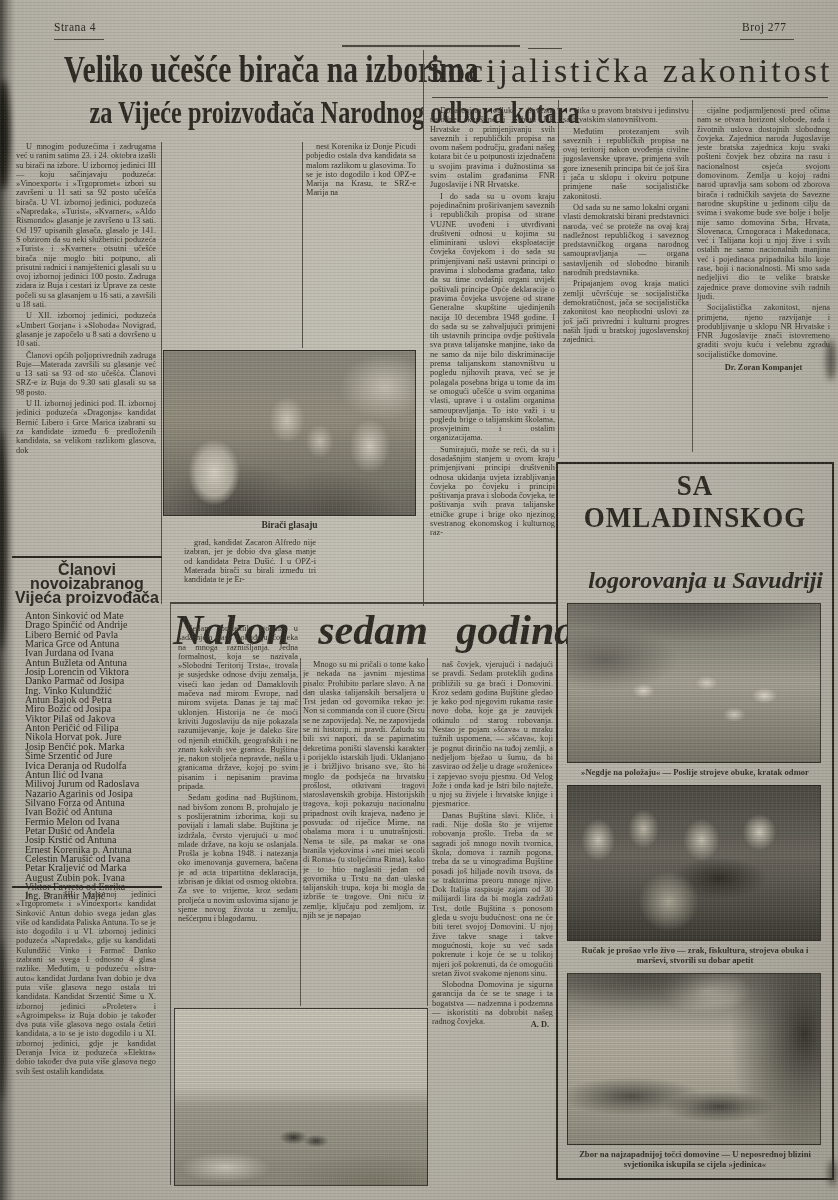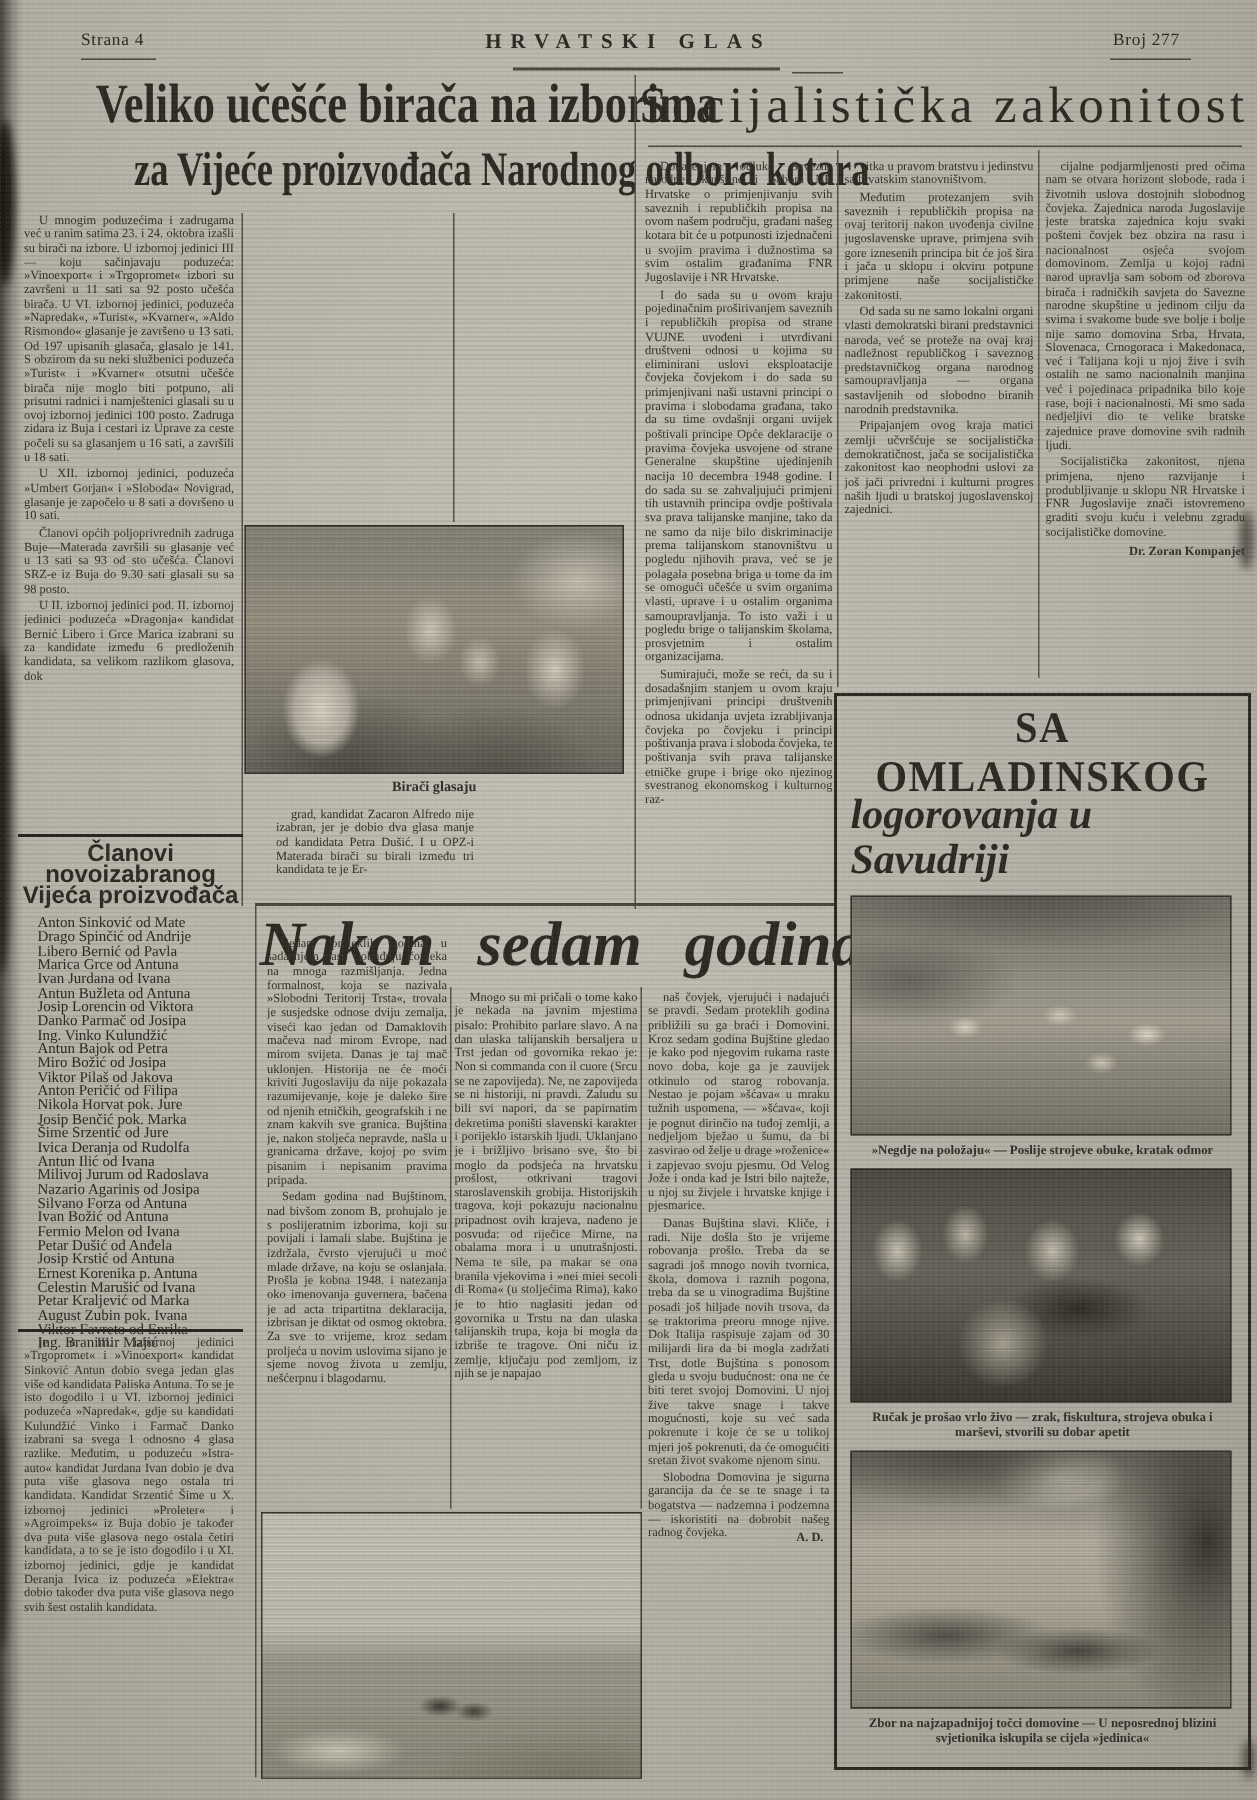--- a/index.html
+++ b/index.html
@@ -50,21 +50,21 @@
   .c-b1  {left:166px;top:142px;width:134px;height:64px;}
   .c-c1  {left:306px;top:142px;width:110px;height:78px;}
   .c-b2  {left:184px;top:538px;width:132px;height:64px;}
   .c-c2  {left:304px;top:538px;width:112px;height:64px;}
   .c-s1  {left:430px;top:106px;width:125px;height:492px;}
   .c-s2  {left:563px;top:106px;width:126px;height:350px;}
   .c-s3  {left:697px;top:106px;width:133px;height:348px;}
   .c-n1  {left:178px;top:624px;width:120px;height:345px;}
   .c-n2  {left:303px;top:660px;width:122px;height:345px;}
   .c-n3  {left:432px;top:660px;width:121px;height:500px;}
-  .byline{text-align:right;font-weight:bold;text-indent:0 !important;margin-top:4px !important;}
+  .byline{text-align:center;font-weight:bold;text-indent:0 !important;margin-top:4px !important;}
   .signature{text-align:right;font-weight:bold;margin-top:-9px;padding-right:4px;}
   
   .vr{width:1px;background:#56524a;}
   .vr1{left:161px;top:142px;height:462px;}
   .vr2{left:302px;top:142px;height:206px;}
   .vrd{left:423px;top:50px;height:556px;}
   .vrs1{left:558px;top:100px;height:358px;}
   .vrs2{left:692px;top:100px;height:352px;}
   .vrn0{left:170px;top:604px;height:581px;}
   .vrn1{left:300px;top:658px;height:348px;}
@@ -119,21 +119,21 @@
     radial-gradient(ellipse 90px 24px at 25% 72%, #56534b, rgba(0,0,0,0) 80%),
     radial-gradient(ellipse 70px 20px at 60% 78%, #4c4942, rgba(0,0,0,0) 80%),
     linear-gradient(180deg, #6e6a61 0%, #b3ae9f 35%, #aca797 60%, #8f8b7d 100%);}
   .caption{font-weight:bold;font-size:8.6px;line-height:10.5px;text-align:center;color:#35312a;}
   .cap-voters{left:163px;top:520px;width:253px;font-size:9.5px;}
   
   .camp{left:556px;top:462px;width:278px;height:718px;border:2.5px solid #2b2721;
     box-sizing:border-box;padding:5px 9px;background:rgba(0,0,0,0.012);}
   .camp .t1{font-weight:bold;font-size:27px;letter-spacing:1px;text-align:center;line-height:30px;
     transform:scaleY(1.08);transform-origin:top center;}
-  .camp .t2{font-style:italic;font-weight:600;font-size:28px;text-align:left;line-height:30px;margin-bottom:8px;}
+  .camp .t2{font-style:italic;font-weight:600;font-size:24px;text-align:right;line-height:30px;margin-bottom:8px;margin-top:36px;}
   .camp .caption{margin:4px 6px 7px 6px;}
   
   .edge-left{left:0;top:0;width:15px;height:1200px;
     background:linear-gradient(90deg, rgba(32,30,26,.75), rgba(32,30,26,.25) 55%, rgba(32,30,26,0));}
   .blob{border-radius:50%;filter:blur(3px);background:#17150f;}
   .blob-tl{left:-4px;top:80px;width:14px;height:110px;opacity:.9;}
   .blob-ml{left:-5px;top:430px;width:12px;height:220px;opacity:.75;}
   .blob-bl{left:-4px;top:940px;width:10px;height:160px;opacity:.6;}
   .mark-r1{left:826px;top:340px;width:10px;height:40px;opacity:.55;}
   .mark-r2{left:828px;top:1160px;width:9px;height:26px;opacity:.5;}
@@ -144,21 +144,20 @@
 <div id="page">
 
   <div class="abs edge-left"></div>
   <div class="abs blob blob-tl"></div>
   <div class="abs blob blob-ml"></div>
   <div class="abs blob blob-bl"></div>
   <div class="abs blob mark-r1"></div>
   <div class="abs blob mark-r2"></div>
 
   <div class="abs page-no">Strana 4</div>
-  <div class="abs mast-title">HRVATSKI GLAS</div>
   <div class="abs issue-no">Broj 277</div>
   <div class="abs rule r-strana"></div>
   <div class="abs rule r-mast"></div>
   <div class="abs rule r-mast2"></div>
   <div class="abs rule r-broj"></div>
 
   <div class="abs elec-h1">
     <span>Veliko učešće birača na izborima</span>
   </div>
   <div class="abs elec-h2">
@@ -221,20 +220,23 @@
         <div class="name-line">August Zubin pok. Ivana</div>
         <div class="name-line">Viktor Favreto od Enrika</div>
         <div class="name-line">Ing. Branimir Majić</div>
       </div>
   </div>
 
   <div class="abs textcol c-a2">
     <p>je u III. izbornoj jedinici »Trgopromet« i »Vinoexport« kandidat Sinković Antun dobio svega jedan glas više od kandidata Paliska Antuna. To se je isto dogodilo i u VI. izbornoj jedinici poduzeća »Napredak«, gdje su kandidati Kulundžić Vinko i Farmač Danko izabrani sa svega 1 odnosno 4 glasa razlike. Međutim, u poduzeću »Istra-auto« kandidat Jurdana Ivan dobio je dva puta više glasova nego ostala tri kandidata. Kandidat Srzentić Šime u X. izbornoj jedinici »Proleter« i »Agroimpeks« iz Buja dobio je također dva puta više glasova nego ostala četiri kandidata, a to se je isto dogodilo i u XI. izbornoj jedinici, gdje je kandidat Deranja Ivica iz poduzeća »Elektra« dobio također dva puta više glasova nego svih šest ostalih kandidata.</p>
   </div>
 
+  <div class="abs textcol c-c1">
+    <p>nest Korenika iz Donje Picudi pobjedio ostala dva kandidata sa malom razlikom u glasovima. To se je isto dogodilo i kod OPZ-e Marija na Krasu, te SRZ-e Marija na</p>
+  </div>
 
   <div class="abs photo ph-voters"></div>
   <div class="abs caption cap-voters">Birači glasaju</div>
 
   <div class="abs textcol c-b2">
     <p>grad, kandidat Zacaron Alfredo nije izabran, jer je dobio dva glasa manje od kandidata Petra Dušić. I u OPZ-i Materada birači su birali između tri kandidata te je Er-</p>
   </div>
 
   <div class="abs textcol c-s1">
 

